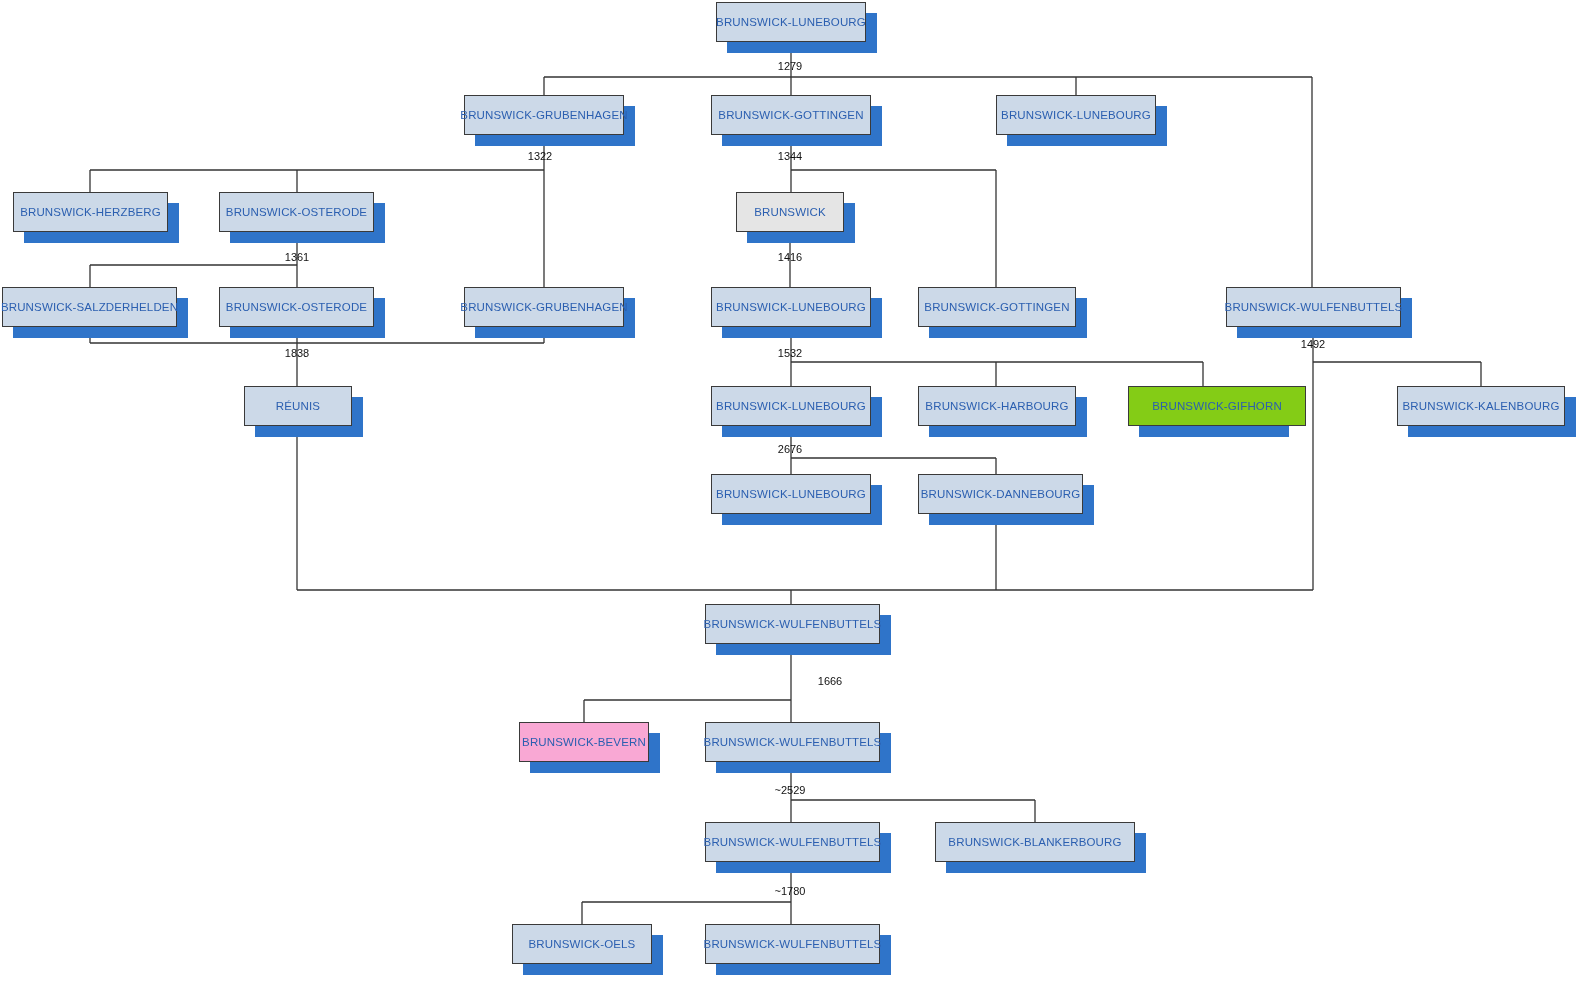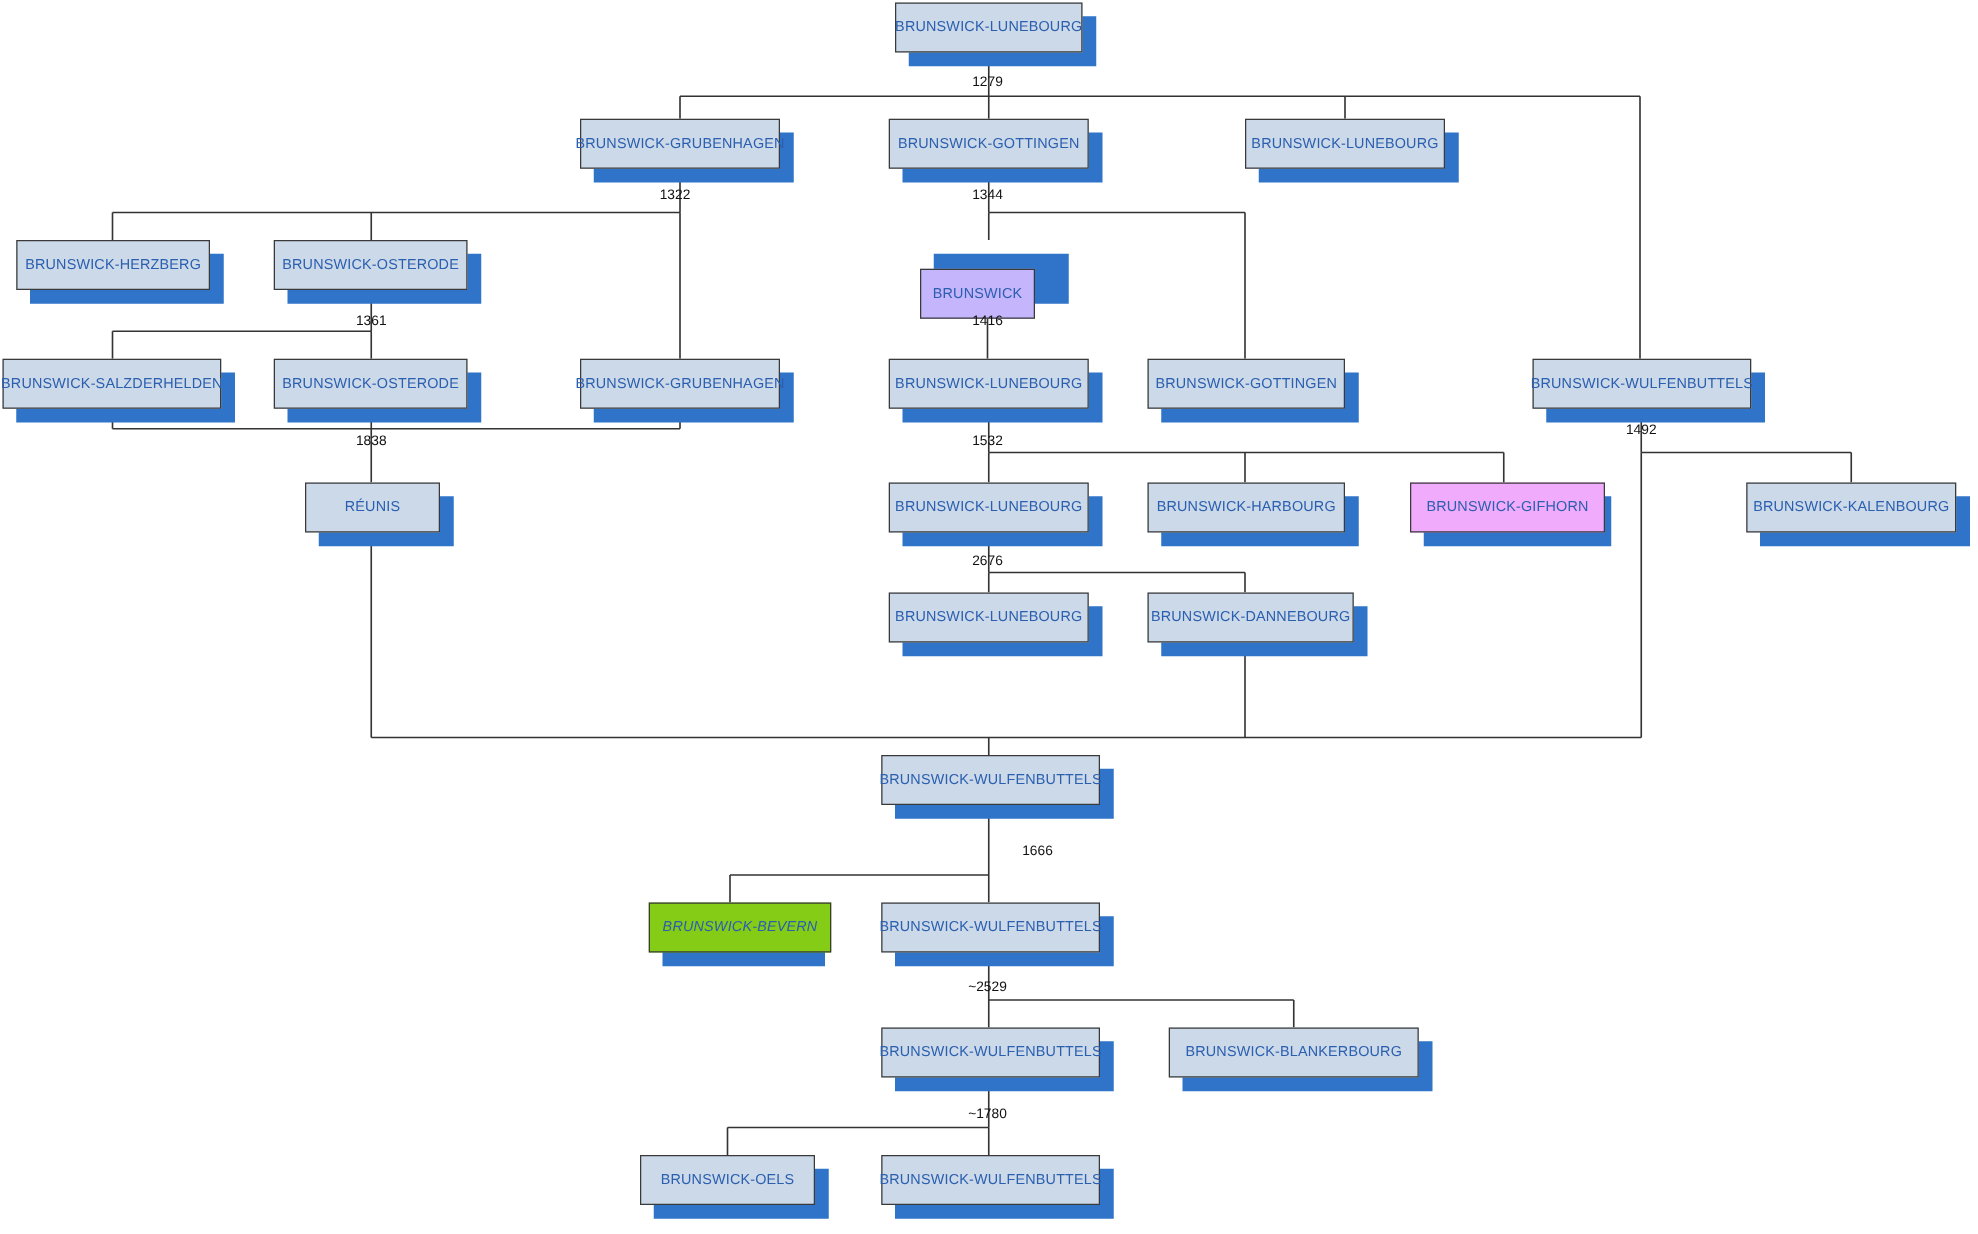--- a/index.html
+++ b/index.html
@@ -146,36 +146,36 @@
       <div class="node-shadow" style="left: 523px; top: 935px; width: 140px; height: 40px; background: rgb(47, 116, 201);"></div>
       <div class="node-shadow" style="left: 716px; top: 935px; width: 175px; height: 40px; background: rgb(47, 116, 201);"></div>
     </div>
   <div id="node-layer">
       <div class="node" style="left: 716px; top: 2px; width: 150px; height: 40px; background: rgb(204, 217, 232); border-color: rgb(58, 58, 58); color: rgb(43, 95, 176);">BRUNSWICK-LUNEBOURG</div>
       <div class="node" style="left: 464px; top: 95px; width: 160px; height: 40px; background: rgb(204, 217, 232); border-color: rgb(58, 58, 58); color: rgb(43, 95, 176);">BRUNSWICK-GRUBENHAGEN</div>
       <div class="node" style="left: 711px; top: 95px; width: 160px; height: 40px; background: rgb(204, 217, 232); border-color: rgb(58, 58, 58); color: rgb(43, 95, 176);">BRUNSWICK-GOTTINGEN</div>
       <div class="node" style="left: 996px; top: 95px; width: 160px; height: 40px; background: rgb(204, 217, 232); border-color: rgb(58, 58, 58); color: rgb(43, 95, 176);">BRUNSWICK-LUNEBOURG</div>
       <div class="node" style="left: 13px; top: 192px; width: 155px; height: 40px; background: rgb(204, 217, 232); border-color: rgb(58, 58, 58); color: rgb(43, 95, 176);">BRUNSWICK-HERZBERG</div>
       <div class="node" style="left: 219px; top: 192px; width: 155px; height: 40px; background: rgb(204, 217, 232); border-color: rgb(58, 58, 58); color: rgb(43, 95, 176);">BRUNSWICK-OSTERODE</div>
-      <div class="node" style="left: 736px; top: 192px; width: 92px; height: 40px; background: #c4b5fd; border-color: rgb(58, 58, 58); color: rgb(43, 95, 176); margin-top: 23px;">BRUNSWICK</div>
+      <div class="node" style="left: 736px; top: 192px; width: 108px; height: 40px; background: #e5e5e5; border-color: rgb(58, 58, 58); color: rgb(43, 95, 176);">BRUNSWICK</div>
       <div class="node" style="left: 2px; top: 287px; width: 175px; height: 40px; background: rgb(204, 217, 232); border-color: rgb(58, 58, 58); color: rgb(43, 95, 176);">BRUNSWICK-SALZDERHELDEN</div>
       <div class="node" style="left: 219px; top: 287px; width: 155px; height: 40px; background: rgb(204, 217, 232); border-color: rgb(58, 58, 58); color: rgb(43, 95, 176);">BRUNSWICK-OSTERODE</div>
       <div class="node" style="left: 464px; top: 287px; width: 160px; height: 40px; background: rgb(204, 217, 232); border-color: rgb(58, 58, 58); color: rgb(43, 95, 176);">BRUNSWICK-GRUBENHAGEN</div>
       <div class="node" style="left: 711px; top: 287px; width: 160px; height: 40px; background: rgb(204, 217, 232); border-color: rgb(58, 58, 58); color: rgb(43, 95, 176);">BRUNSWICK-LUNEBOURG</div>
       <div class="node" style="left: 918px; top: 287px; width: 158px; height: 40px; background: rgb(204, 217, 232); border-color: rgb(58, 58, 58); color: rgb(43, 95, 176);">BRUNSWICK-GOTTINGEN</div>
       <div class="node" style="left: 1226px; top: 287px; width: 175px; height: 40px; background: rgb(204, 217, 232); border-color: rgb(58, 58, 58); color: rgb(43, 95, 176);">BRUNSWICK-WULFENBUTTELS</div>
       <div class="node" style="left: 244px; top: 386px; width: 108px; height: 40px; background: rgb(204, 217, 232); border-color: rgb(58, 58, 58); color: rgb(43, 95, 176);">RÉUNIS</div>
       <div class="node" style="left: 711px; top: 386px; width: 160px; height: 40px; background: rgb(204, 217, 232); border-color: rgb(58, 58, 58); color: rgb(43, 95, 176);">BRUNSWICK-LUNEBOURG</div>
       <div class="node" style="left: 918px; top: 386px; width: 158px; height: 40px; background: rgb(204, 217, 232); border-color: rgb(58, 58, 58); color: rgb(43, 95, 176);">BRUNSWICK-HARBOURG</div>
-      <div class="node" style="left: 1128px; top: 386px; width: 156px; height: 40px; background: #f0abfc; border-color: rgb(58, 58, 58); color: rgb(43, 95, 176);">BRUNSWICK-GIFHORN</div>
+      <div class="node" style="left: 1128px; top: 386px; width: 178px; height: 40px; background: #84cc16; border-color: rgb(58, 58, 58); color: rgb(43, 95, 176);">BRUNSWICK-GIFHORN</div>
       <div class="node" style="left: 1397px; top: 386px; width: 168px; height: 40px; background: rgb(204, 217, 232); border-color: rgb(58, 58, 58); color: rgb(43, 95, 176);">BRUNSWICK-KALENBOURG</div>
       <div class="node" style="left: 711px; top: 474px; width: 160px; height: 40px; background: rgb(204, 217, 232); border-color: rgb(58, 58, 58); color: rgb(43, 95, 176);">BRUNSWICK-LUNEBOURG</div>
       <div class="node" style="left: 918px; top: 474px; width: 165px; height: 40px; background: rgb(204, 217, 232); border-color: rgb(58, 58, 58); color: rgb(43, 95, 176);">BRUNSWICK-DANNEBOURG</div>
       <div class="node" style="left: 705px; top: 604px; width: 175px; height: 40px; background: rgb(204, 217, 232); border-color: rgb(58, 58, 58); color: rgb(43, 95, 176);">BRUNSWICK-WULFENBUTTELS</div>
-      <div class="node" style="left: 519px; top: 722px; width: 146px; height: 40px; background: #84cc16; border-color: rgb(58, 58, 58); color: rgb(43, 95, 176); font-style: italic;">BRUNSWICK-BEVERN</div>
+      <div class="node" style="left: 519px; top: 722px; width: 130px; height: 40px; background: #f9a8d4; border-color: rgb(58, 58, 58); color: rgb(43, 95, 176);">BRUNSWICK-BEVERN</div>
       <div class="node" style="left: 705px; top: 722px; width: 175px; height: 40px; background: rgb(204, 217, 232); border-color: rgb(58, 58, 58); color: rgb(43, 95, 176);">BRUNSWICK-WULFENBUTTELS</div>
       <div class="node" style="left: 705px; top: 822px; width: 175px; height: 40px; background: rgb(204, 217, 232); border-color: rgb(58, 58, 58); color: rgb(43, 95, 176);">BRUNSWICK-WULFENBUTTELS</div>
       <div class="node" style="left: 935px; top: 822px; width: 200px; height: 40px; background: rgb(204, 217, 232); border-color: rgb(58, 58, 58); color: rgb(43, 95, 176);">BRUNSWICK-BLANKERBOURG</div>
       <div class="node" style="left: 512px; top: 924px; width: 140px; height: 40px; background: rgb(204, 217, 232); border-color: rgb(58, 58, 58); color: rgb(43, 95, 176);">BRUNSWICK-OELS</div>
       <div class="node" style="left: 705px; top: 924px; width: 175px; height: 40px; background: rgb(204, 217, 232); border-color: rgb(58, 58, 58); color: rgb(43, 95, 176);">BRUNSWICK-WULFENBUTTELS</div>
     </div>
   <div id="label-layer">
       <div class="edge-label" style="left: 790px; top: 60px; color: rgb(17, 17, 17);">1279</div>
       <div class="edge-label" style="left: 540px; top: 150px; color: rgb(17, 17, 17);">1322</div>
       <div class="edge-label" style="left: 790px; top: 150px; color: rgb(17, 17, 17);">1344</div>

